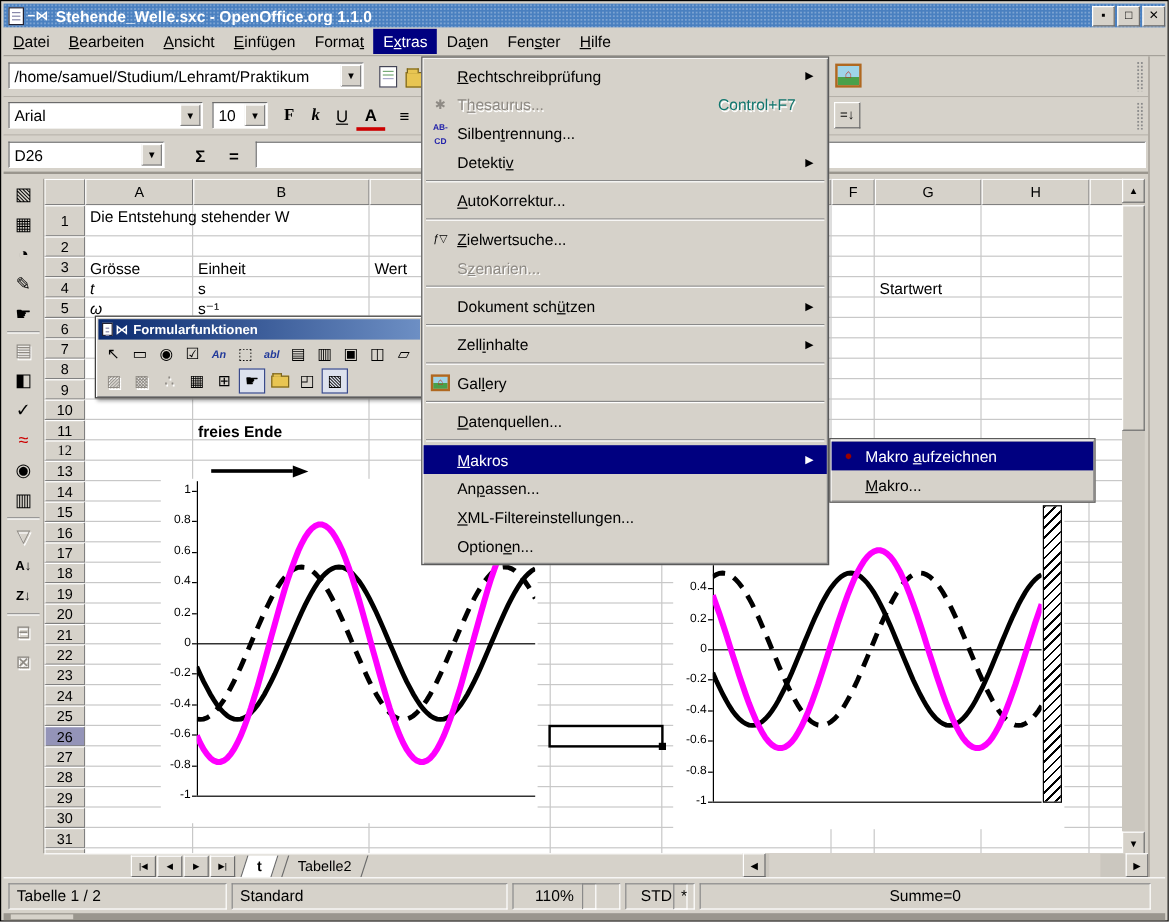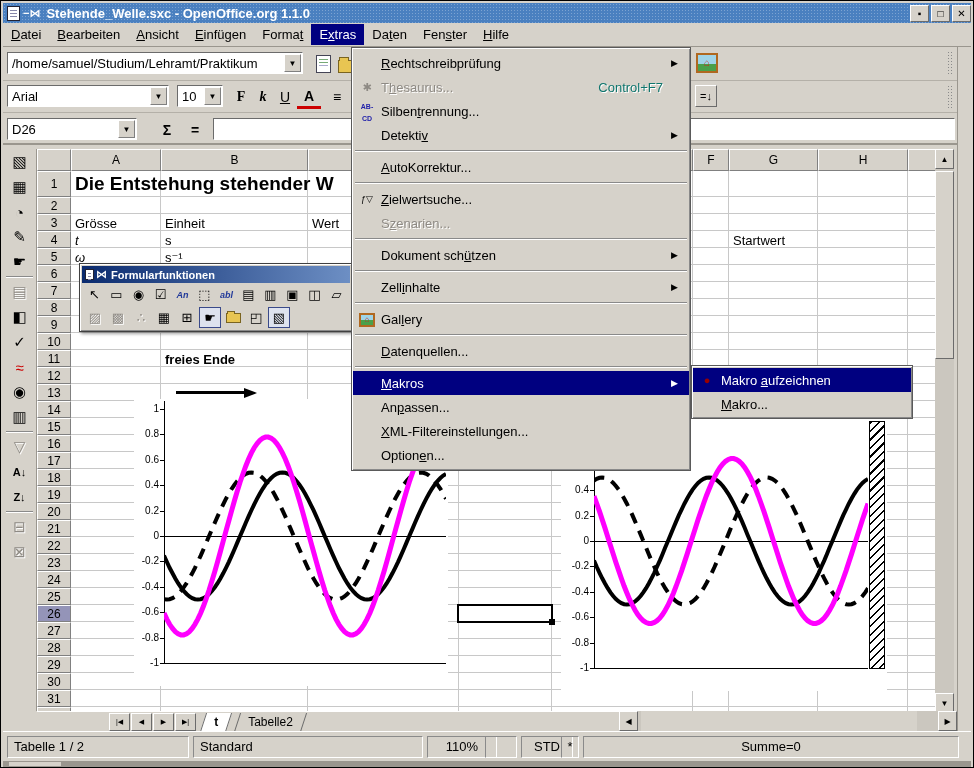--- a/index.html
+++ b/index.html
@@ -224,21 +224,21 @@
         <div class="rhead" style="top: 26px; height: 17px;">2</div>
         <div class="rhead" style="top: 43px; height: 17px;">3</div>
         <div class="rhead" style="top: 60px; height: 17px;">4</div>
         <div class="rhead" style="top: 77px; height: 17px;">5</div>
         <div class="rhead" style="top: 94px; height: 17px;">6</div>
         <div class="rhead" style="top: 111px; height: 17px;">7</div>
         <div class="rhead" style="top: 128px; height: 17px;">8</div>
         <div class="rhead" style="top: 145px; height: 17px;">9</div>
         <div class="rhead" style="top: 162px; height: 17px;">10</div>
         <div class="rhead" style="top: 179px; height: 17px;">11</div>
-        <div class="rhead" style="top: 196px; height: 17px;">12</div>
+        <div class="rhead" style="top: 196px; height: 17px; font-family: Liberation Serif, serif;">12</div>
         <div class="rhead" style="top: 213px; height: 17px;">13</div>
         <div class="rhead" style="top: 230px; height: 17px;">14</div>
         <div class="rhead" style="top: 247px; height: 17px;">15</div>
         <div class="rhead" style="top: 264px; height: 17px;">16</div>
         <div class="rhead" style="top: 281px; height: 17px;">17</div>
         <div class="rhead" style="top: 298px; height: 17px;">18</div>
         <div class="rhead" style="top: 315px; height: 17px;">19</div>
         <div class="rhead" style="top: 332px; height: 17px;">20</div>
         <div class="rhead" style="top: 349px; height: 17px;">21</div>
         <div class="rhead" style="top: 366px; height: 17px;">22</div>
@@ -287,21 +287,21 @@
         <div class="gl" style="left: 0px; right: 0px; height: 1px; top: 535px;"></div>
         <div class="gl" style="top: 0px; bottom: 0px; width: 1px; left: 89px;"></div>
         <div class="gl" style="top: 0px; bottom: 0px; width: 1px; left: 236px;"></div>
         <div class="gl" style="top: 0px; bottom: 0px; width: 1px; left: 387px;"></div>
         <div class="gl" style="top: 0px; bottom: 0px; width: 1px; left: 480px;"></div>
         <div class="gl" style="top: 0px; bottom: 0px; width: 1px; left: 621px;"></div>
         <div class="gl" style="top: 0px; bottom: 0px; width: 1px; left: 657px;"></div>
         <div class="gl" style="top: 0px; bottom: 0px; width: 1px; left: 746px;"></div>
         <div class="gl" style="top: 0px; bottom: 0px; width: 1px; left: 836px;"></div>
         <div class="gl" style="top: 0px; bottom: 0px; width: 1px; left: 864px;"></div>
-        <div class="cell-text" style="left: 4px; top: 2px; font-weight: bold; font-size: 19px;">Die Entstehung stehender W</div>
+        <div class="cell-text" style="left: 4px; top: 2px; font-weight: normal; font-size: 13px;">Die Entstehung stehender W</div>
         <div class="cell-text" style="left: 4px; top: 45px;">Grösse</div>
         <div class="cell-text" style="left: 94px; top: 45px;">Einheit</div>
         <div class="cell-text" style="left: 241px; top: 45px;">Wert</div>
         <div class="cell-text" style="left: 4px; top: 62px; font-style: italic;">t</div>
         <div class="cell-text" style="left: 94px; top: 62px;">s</div>
         <div class="cell-text" style="left: 4px; top: 79px; font-style: italic;">ω</div>
         <div class="cell-text" style="left: 94px; top: 79px;">s⁻¹</div>
         <div class="cell-text" style="left: 662px; top: 62px;">Startwert</div>
         <div class="cell-text" style="left: 94px; top: 181px; font-weight: bold;">freies Ende</div>
         <div id="cursor" style="left: 386px; top: 433px; width: 96px; height: 19px;">

